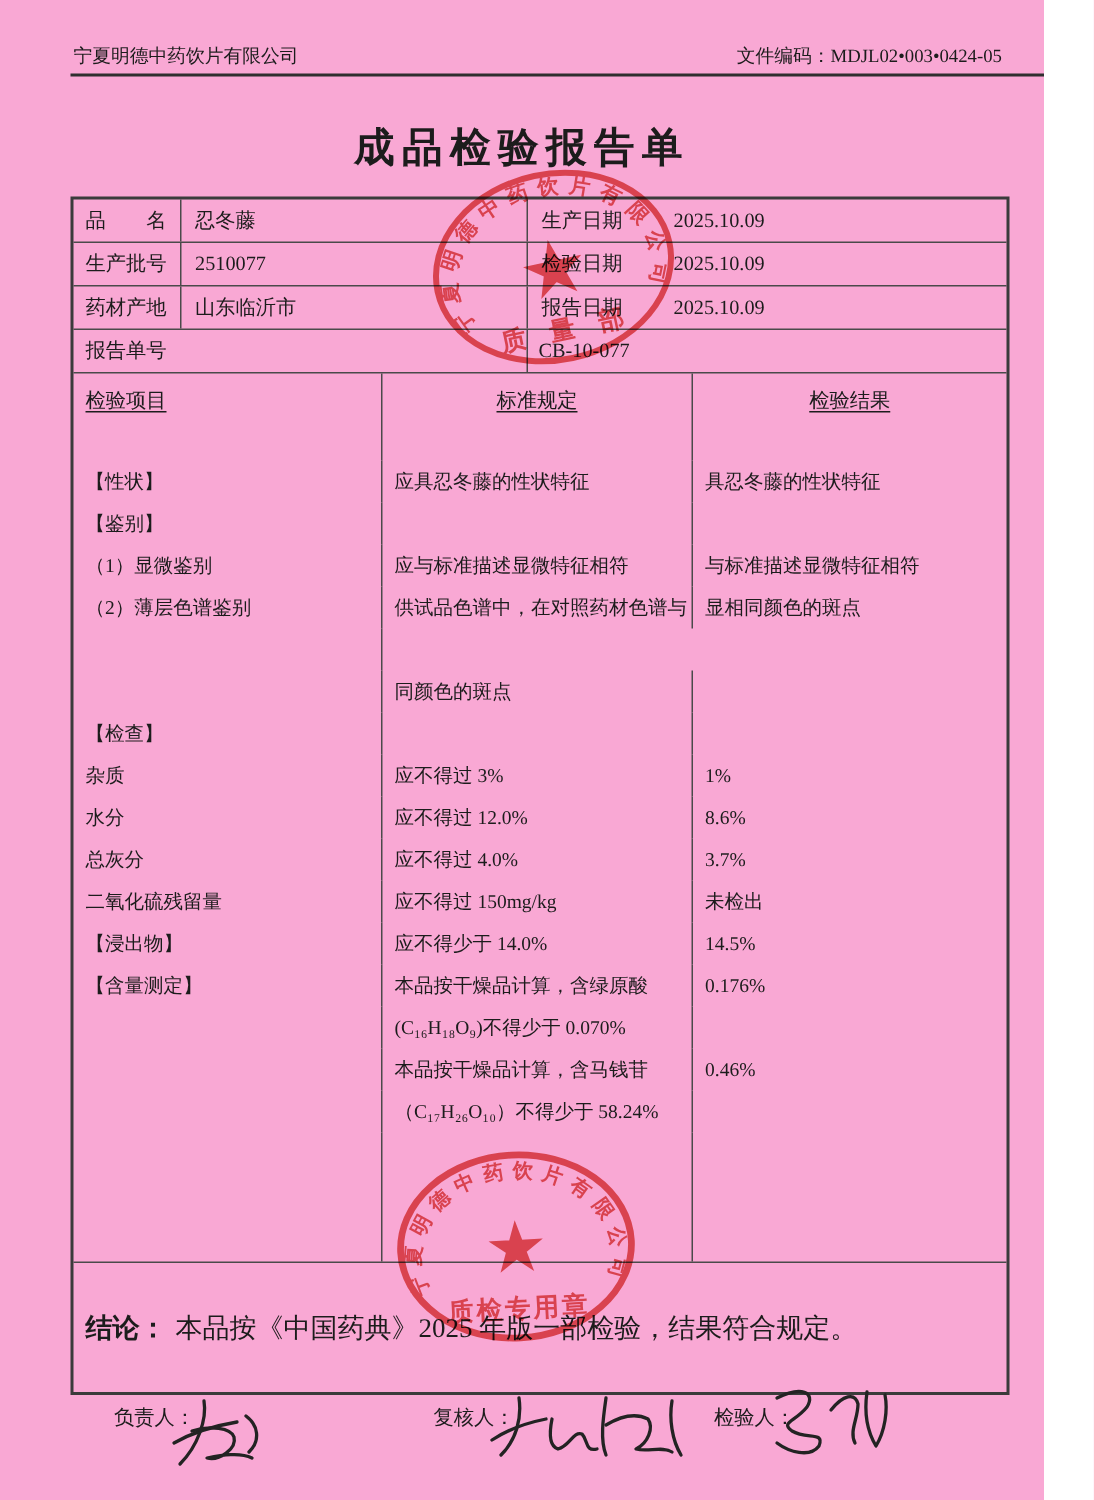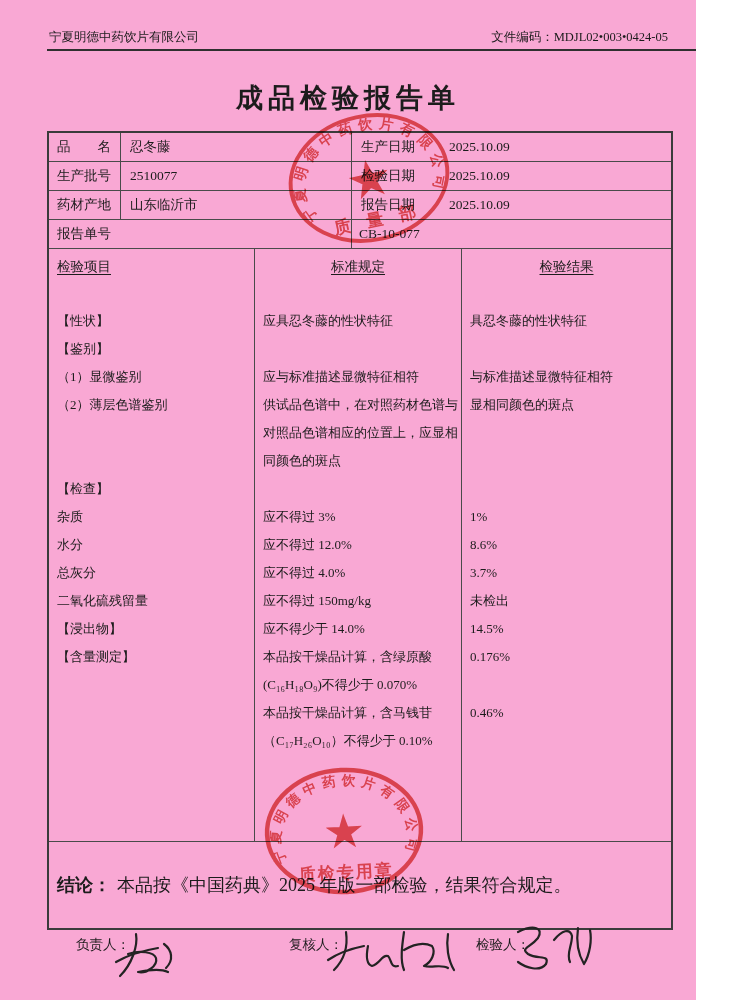--- a/index.html
+++ b/index.html
@@ -113,21 +113,20 @@
       <div class="rc2">应与标准描述显微特征相符</div>
       <div class="rc3">与标准描述显微特征相符</div>
     </div>
     <div class="res-row">
       <div class="rc1">（2）薄层色谱鉴别</div>
       <div class="rc2">供试品色谱中，在对照药材色谱与</div>
       <div class="rc3">显相同颜色的斑点</div>
     </div>
     <div class="res-row">
       <div class="rc1"></div>
-      <div class="rc2">对照品色谱相应的位置上，应显相</div>
       <div class="rc3"></div>
     </div>
     <div class="res-row">
       <div class="rc1"></div>
       <div class="rc2">同颜色的斑点</div>
       <div class="rc3"></div>
     </div>
     <div class="res-row">
       <div class="rc1">【检查】</div>
       <div class="rc2"></div>
@@ -168,21 +167,21 @@
       <div class="rc2">(C₁₆H₁₈O₉)不得少于 0.070%</div>
       <div class="rc3"></div>
     </div>
     <div class="res-row">
       <div class="rc1"></div>
       <div class="rc2">本品按干燥品计算，含马钱苷</div>
       <div class="rc3">0.46%</div>
     </div>
     <div class="res-row">
       <div class="rc1"></div>
-      <div class="rc2">（C₁₇H₂₆O₁₀）不得少于 0.10%</div>
+      <div class="rc2">（C₁₇H₂₆O₁₀）不得少于 58.24%</div>
       <div class="rc3"></div>
     </div>
 
     <div class="res-fill">
       <div class="rc1"></div>
         <div class="rc2"></div>
         <div class="rc3"></div>
     </div>
 
     <div class="conclusion">

